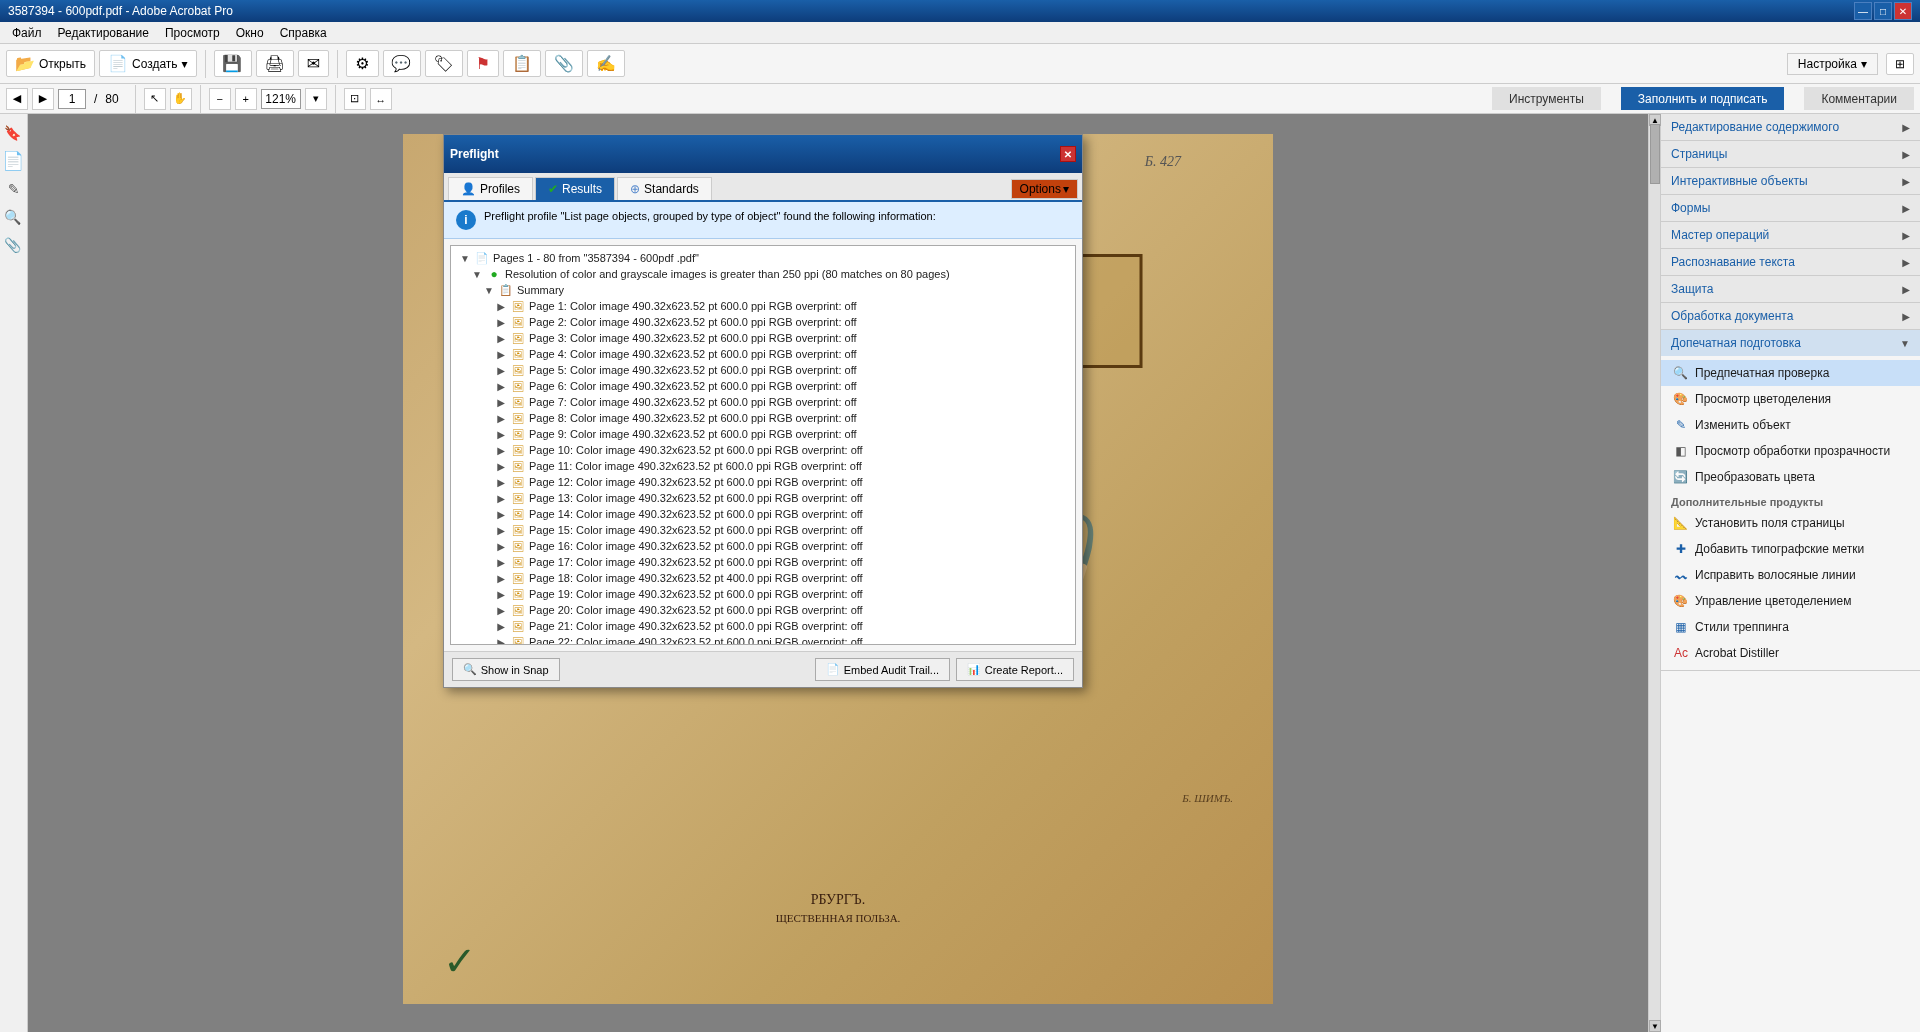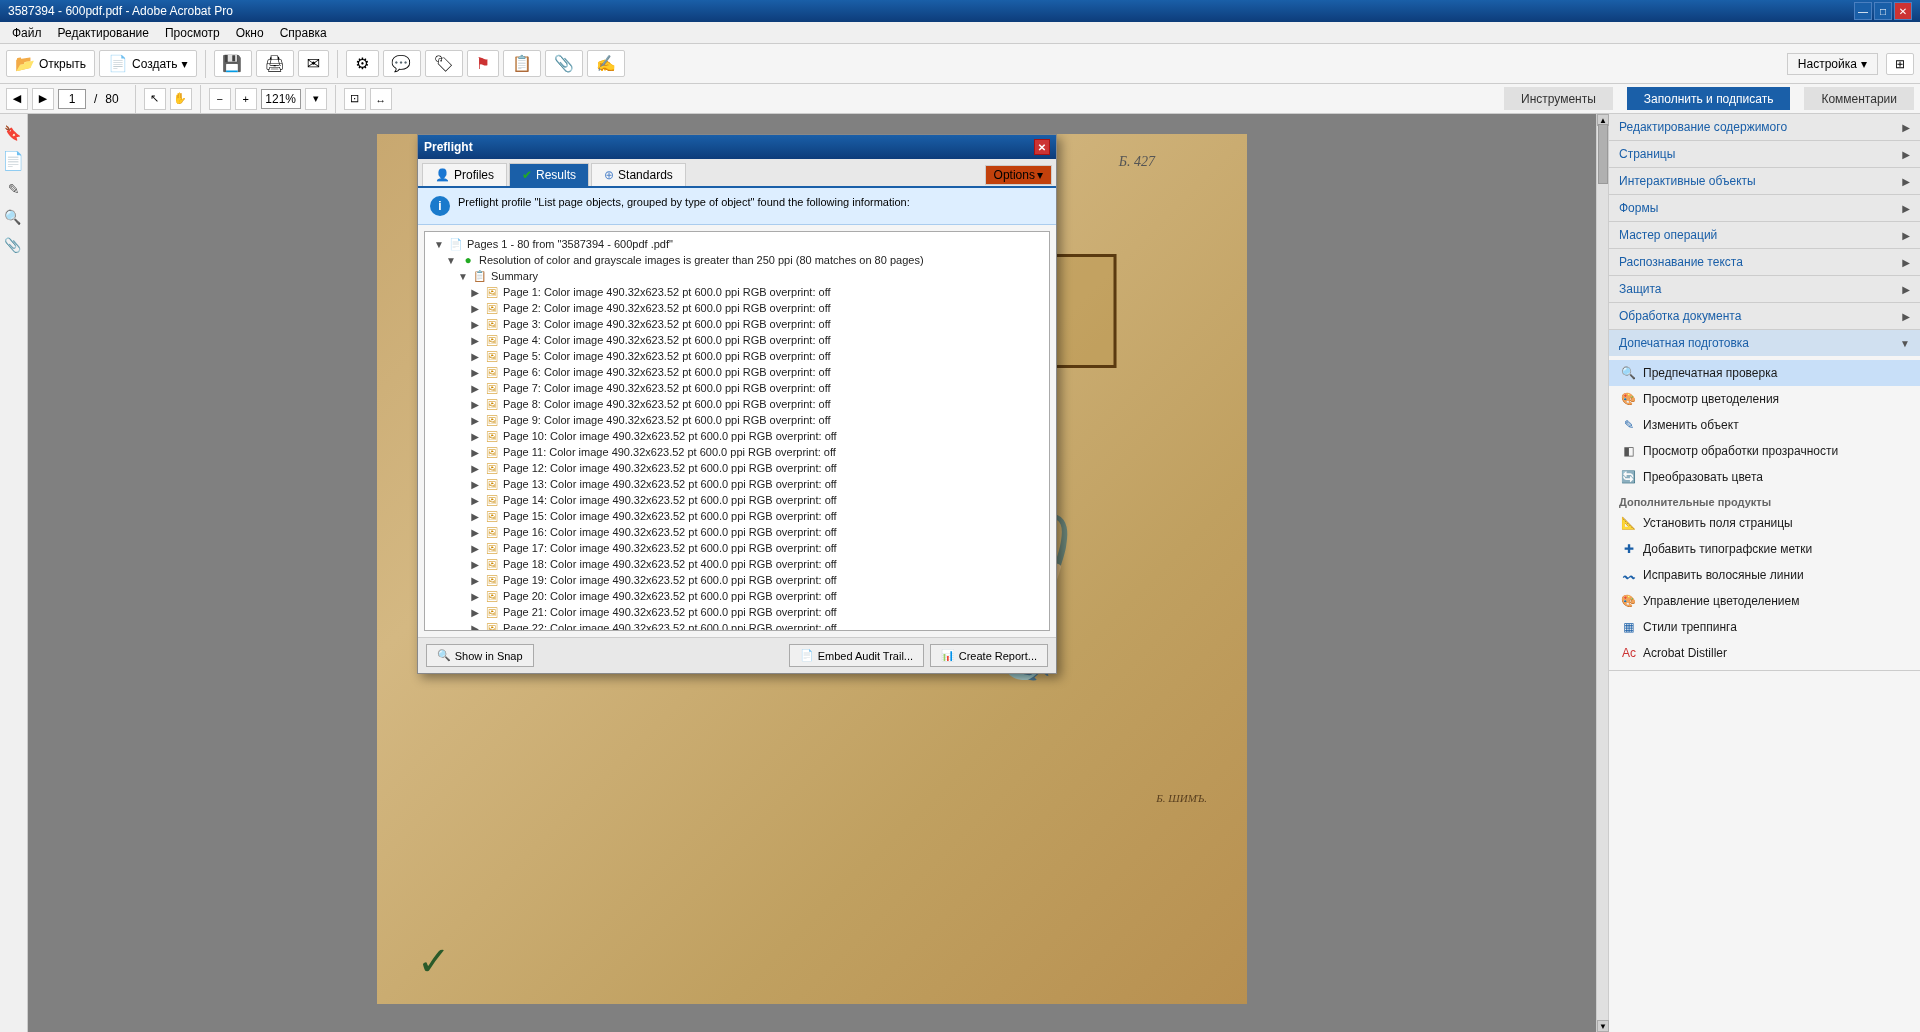--- a/index.html
+++ b/index.html
@@ -59,21 +59,21 @@
       height: 30px;
       display: flex;
       align-items: center;
       padding: 0 6px;
       border-bottom: 1px solid #ccc;
       gap: 4px;
     }
     .nav-btn { width: 22px; height: 22px; border: 1px solid #ccc; background: #fff; cursor: pointer; display: flex; align-items: center; justify-content: center; font-size: 11px; }
     .page-input { width: 28px; height: 20px; border: 1px solid #999; text-align: center; font-size: 12px; }
     .zoom-input { width: 40px; height: 20px; border: 1px solid #999; text-align: center; font-size: 12px; }
-    .nav-right { margin-left: auto; display: flex; align-items: center; gap: 14px; }
+    .nav-right { margin-left: auto; display: flex; align-items: center; gap: 20px; }
     .top-tab {
       padding: 4px 16px; cursor: pointer; font-size: 12px;
       border: 1px solid transparent; border-bottom: none;
       background: #e0e0e0; color: #333;
     }
     .top-tab.active { background: #1a5fa8; color: white; border-color: #1a5fa8; }
 
     
     #main-layout { display: flex; height: calc(1032px - 22px - 22px - 40px - 30px); }
 
@@ -122,21 +122,21 @@
       left: 40px;
       width: 640px;
       background: #f0f0f0;
       border: 1px solid #888;
       box-shadow: 4px 4px 10px rgba(0,0,0,0.4);
       z-index: 100;
     }
     #preflight-titlebar {
       background: linear-gradient(to bottom, #1a5fa8, #0d3c7a);
       color: white;
-      height: 24px;
+      height: 38px;
       display: flex;
       align-items: center;
       padding: 4px 6px;
       font-size: 12px;
       font-weight: bold;
       justify-content: space-between;
     }
     #preflight-close {
       width: 16px; height: 16px; background: #cc3333; border: 1px solid #aa1111;
       display: flex; align-items: center; justify-content: center; color: white; font-size: 10px; cursor: pointer;
@@ -202,21 +202,21 @@
       border-top: 1px solid #ccc;
     }
     .pf-footer-btn {
       display: flex; align-items: center; gap: 4px;
       padding: 4px 10px; border: 1px solid #aaa;
       background: #f0f0f0; cursor: pointer; font-size: 11px;
     }
 
     
     #right-panel {
-      width: 312px;
+      width: 260px;
       background: #f5f5f5;
       border-left: 1px solid #ccc;
       overflow-y: auto;
       font-size: 12px;
     }
     .panel-section {
       border-bottom: 1px solid #ccc;
     }
     .panel-section-header {
       display: flex; align-items: center; justify-content: space-between;
@@ -389,20 +389,24 @@
           <div style="border:3px solid #5a3a10; padding:20px; background:rgba(180,140,60,0.3);">
             <div style="font-family:serif; color:#1a3a0a; font-size:28px; font-weight:bold; letter-spacing:4px; text-shadow:1px 1px 2px rgba(0,0,0,0.3);">ЖЕНЬЕ</div>
             <div style="font-family:serif; color:#1a3a0a; font-size:28px; font-weight:bold; letter-spacing:4px; margin-top:4px;">РЫБЫ</div>
           </div>
         </div>
 
         <div style="position:absolute; bottom:200px; right:80px; width:280px; height:400px; display:flex; align-items:center; justify-content:center;">
           <div style="font-size:80px; color:#4a3010; opacity:0.7; text-align:center;">🎣<br><span style="font-size:40px;">🐟</span></div>
         </div>
 
+        <div style="position:absolute; bottom:80px; left:50%; transform:translateX(-50%); text-align:center; width:80%;">
+          <div style="font-family:serif; color:#3a2010; font-size:14px;">РБУРГЪ.</div>
+          <div style="font-family:serif; color:#3a2010; font-size:11px; margin-top:4px;">ЩЕСТВЕННАЯ ПОЛЬЗА.</div>
+        </div>
 
         <div style="position:absolute; bottom:200px; right:40px; font-family:serif; color:#5a4020; font-size:11px; font-style:italic;margin-top:36px;">Б. ШИМЪ.</div>
 
         <div class="checkmark-overlay">✓</div>
       </div>
 
       <div id="preflight-dialog">
 
         <div id="preflight-titlebar">
           <span>Preflight</span>

